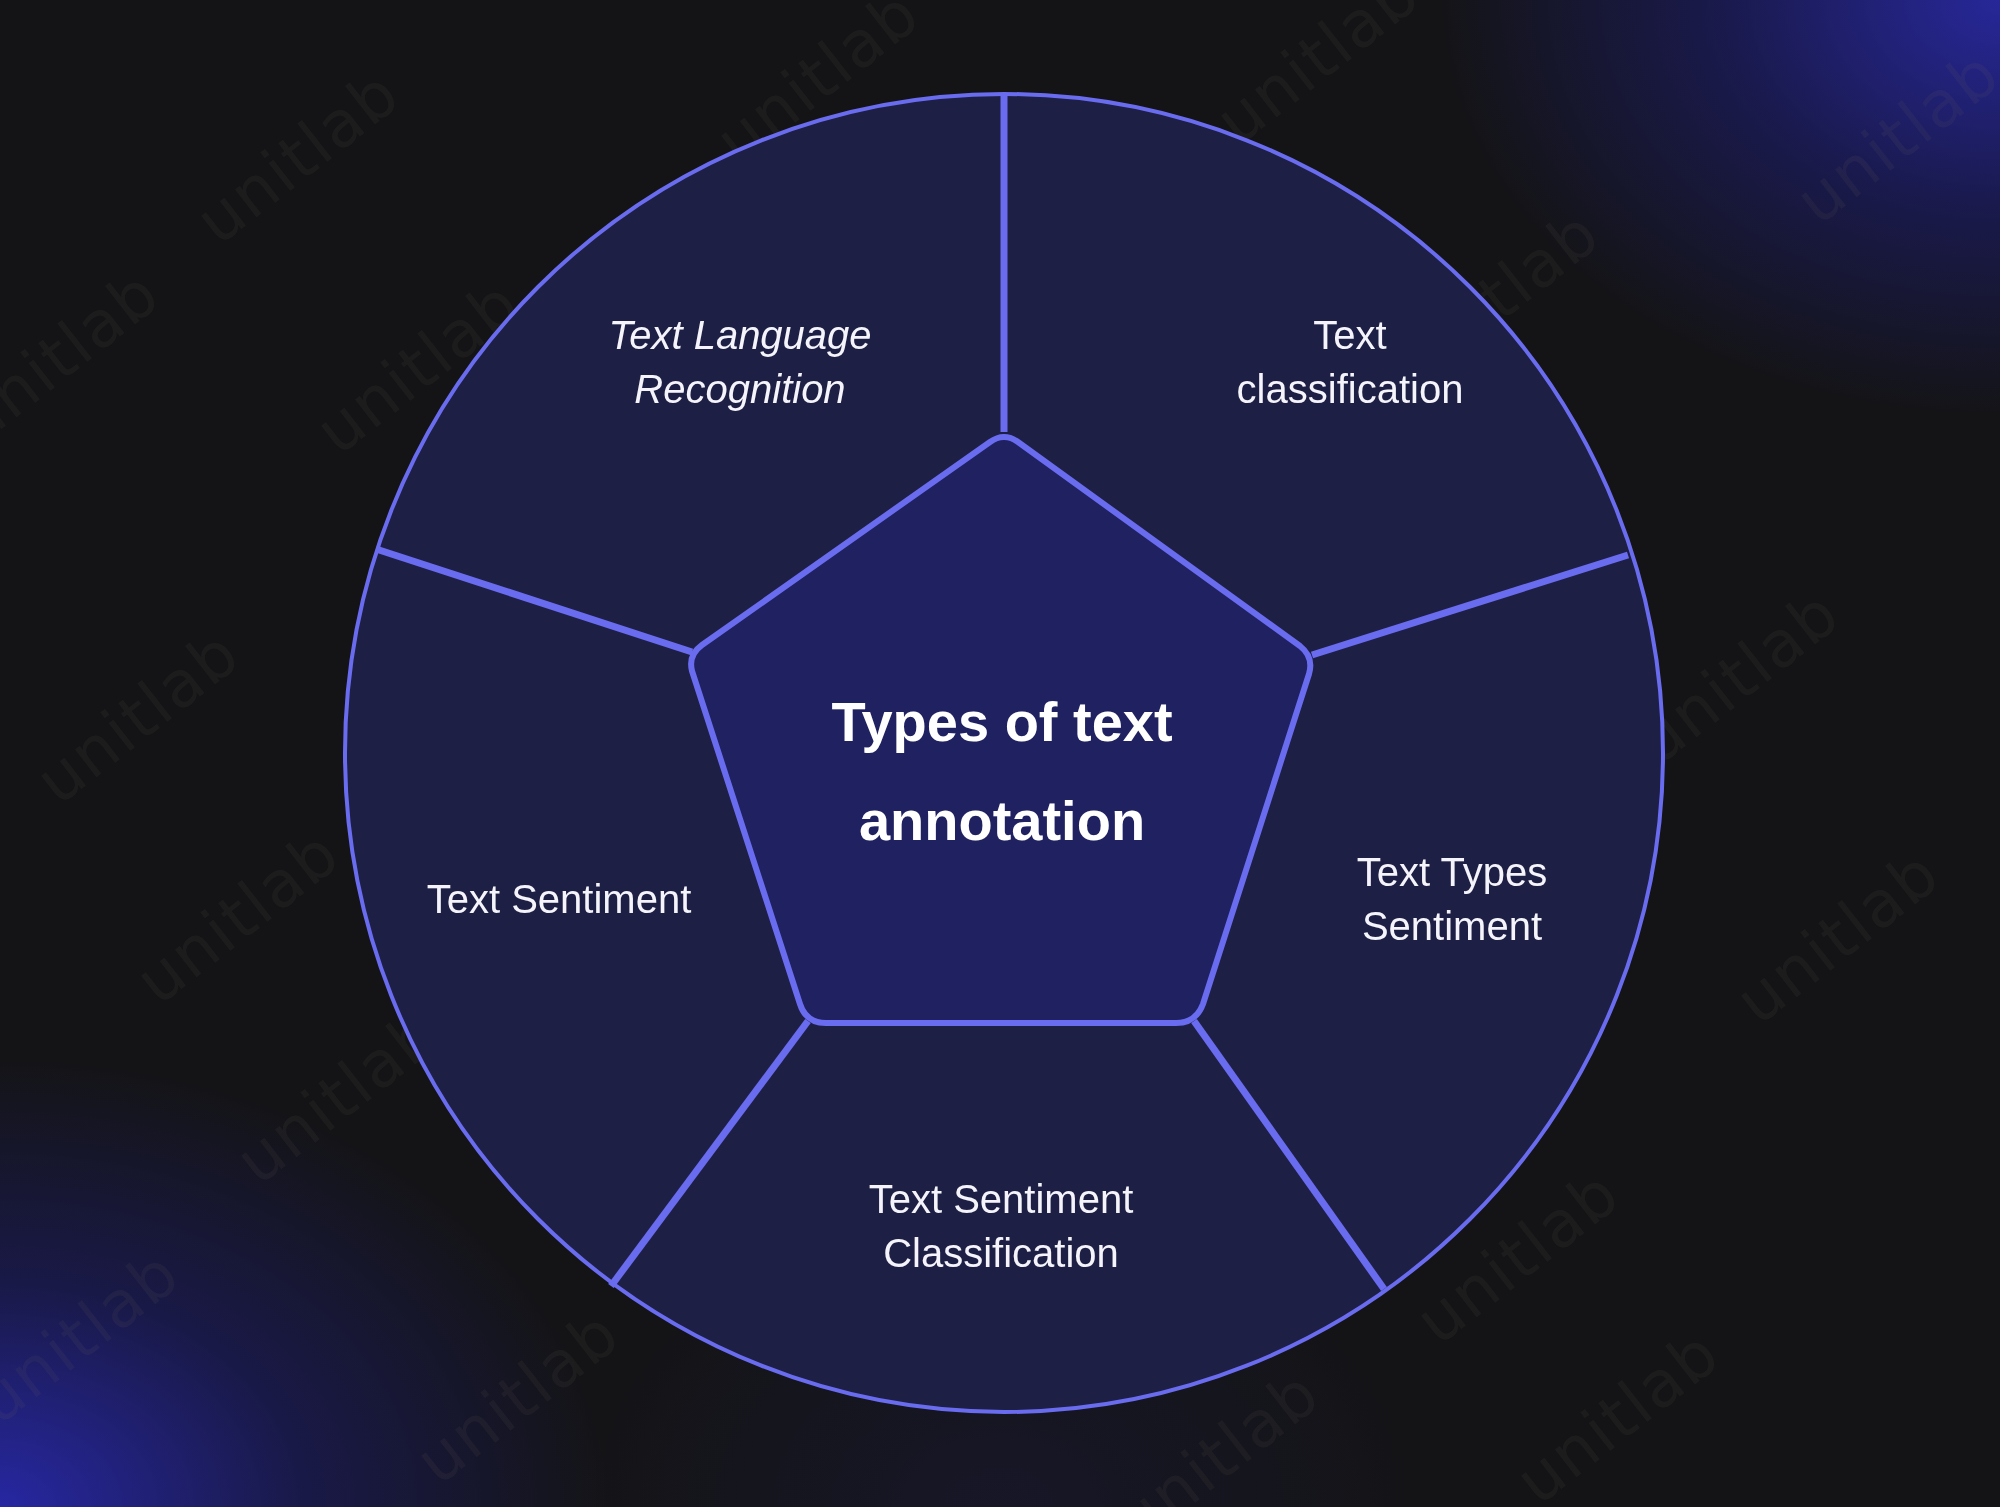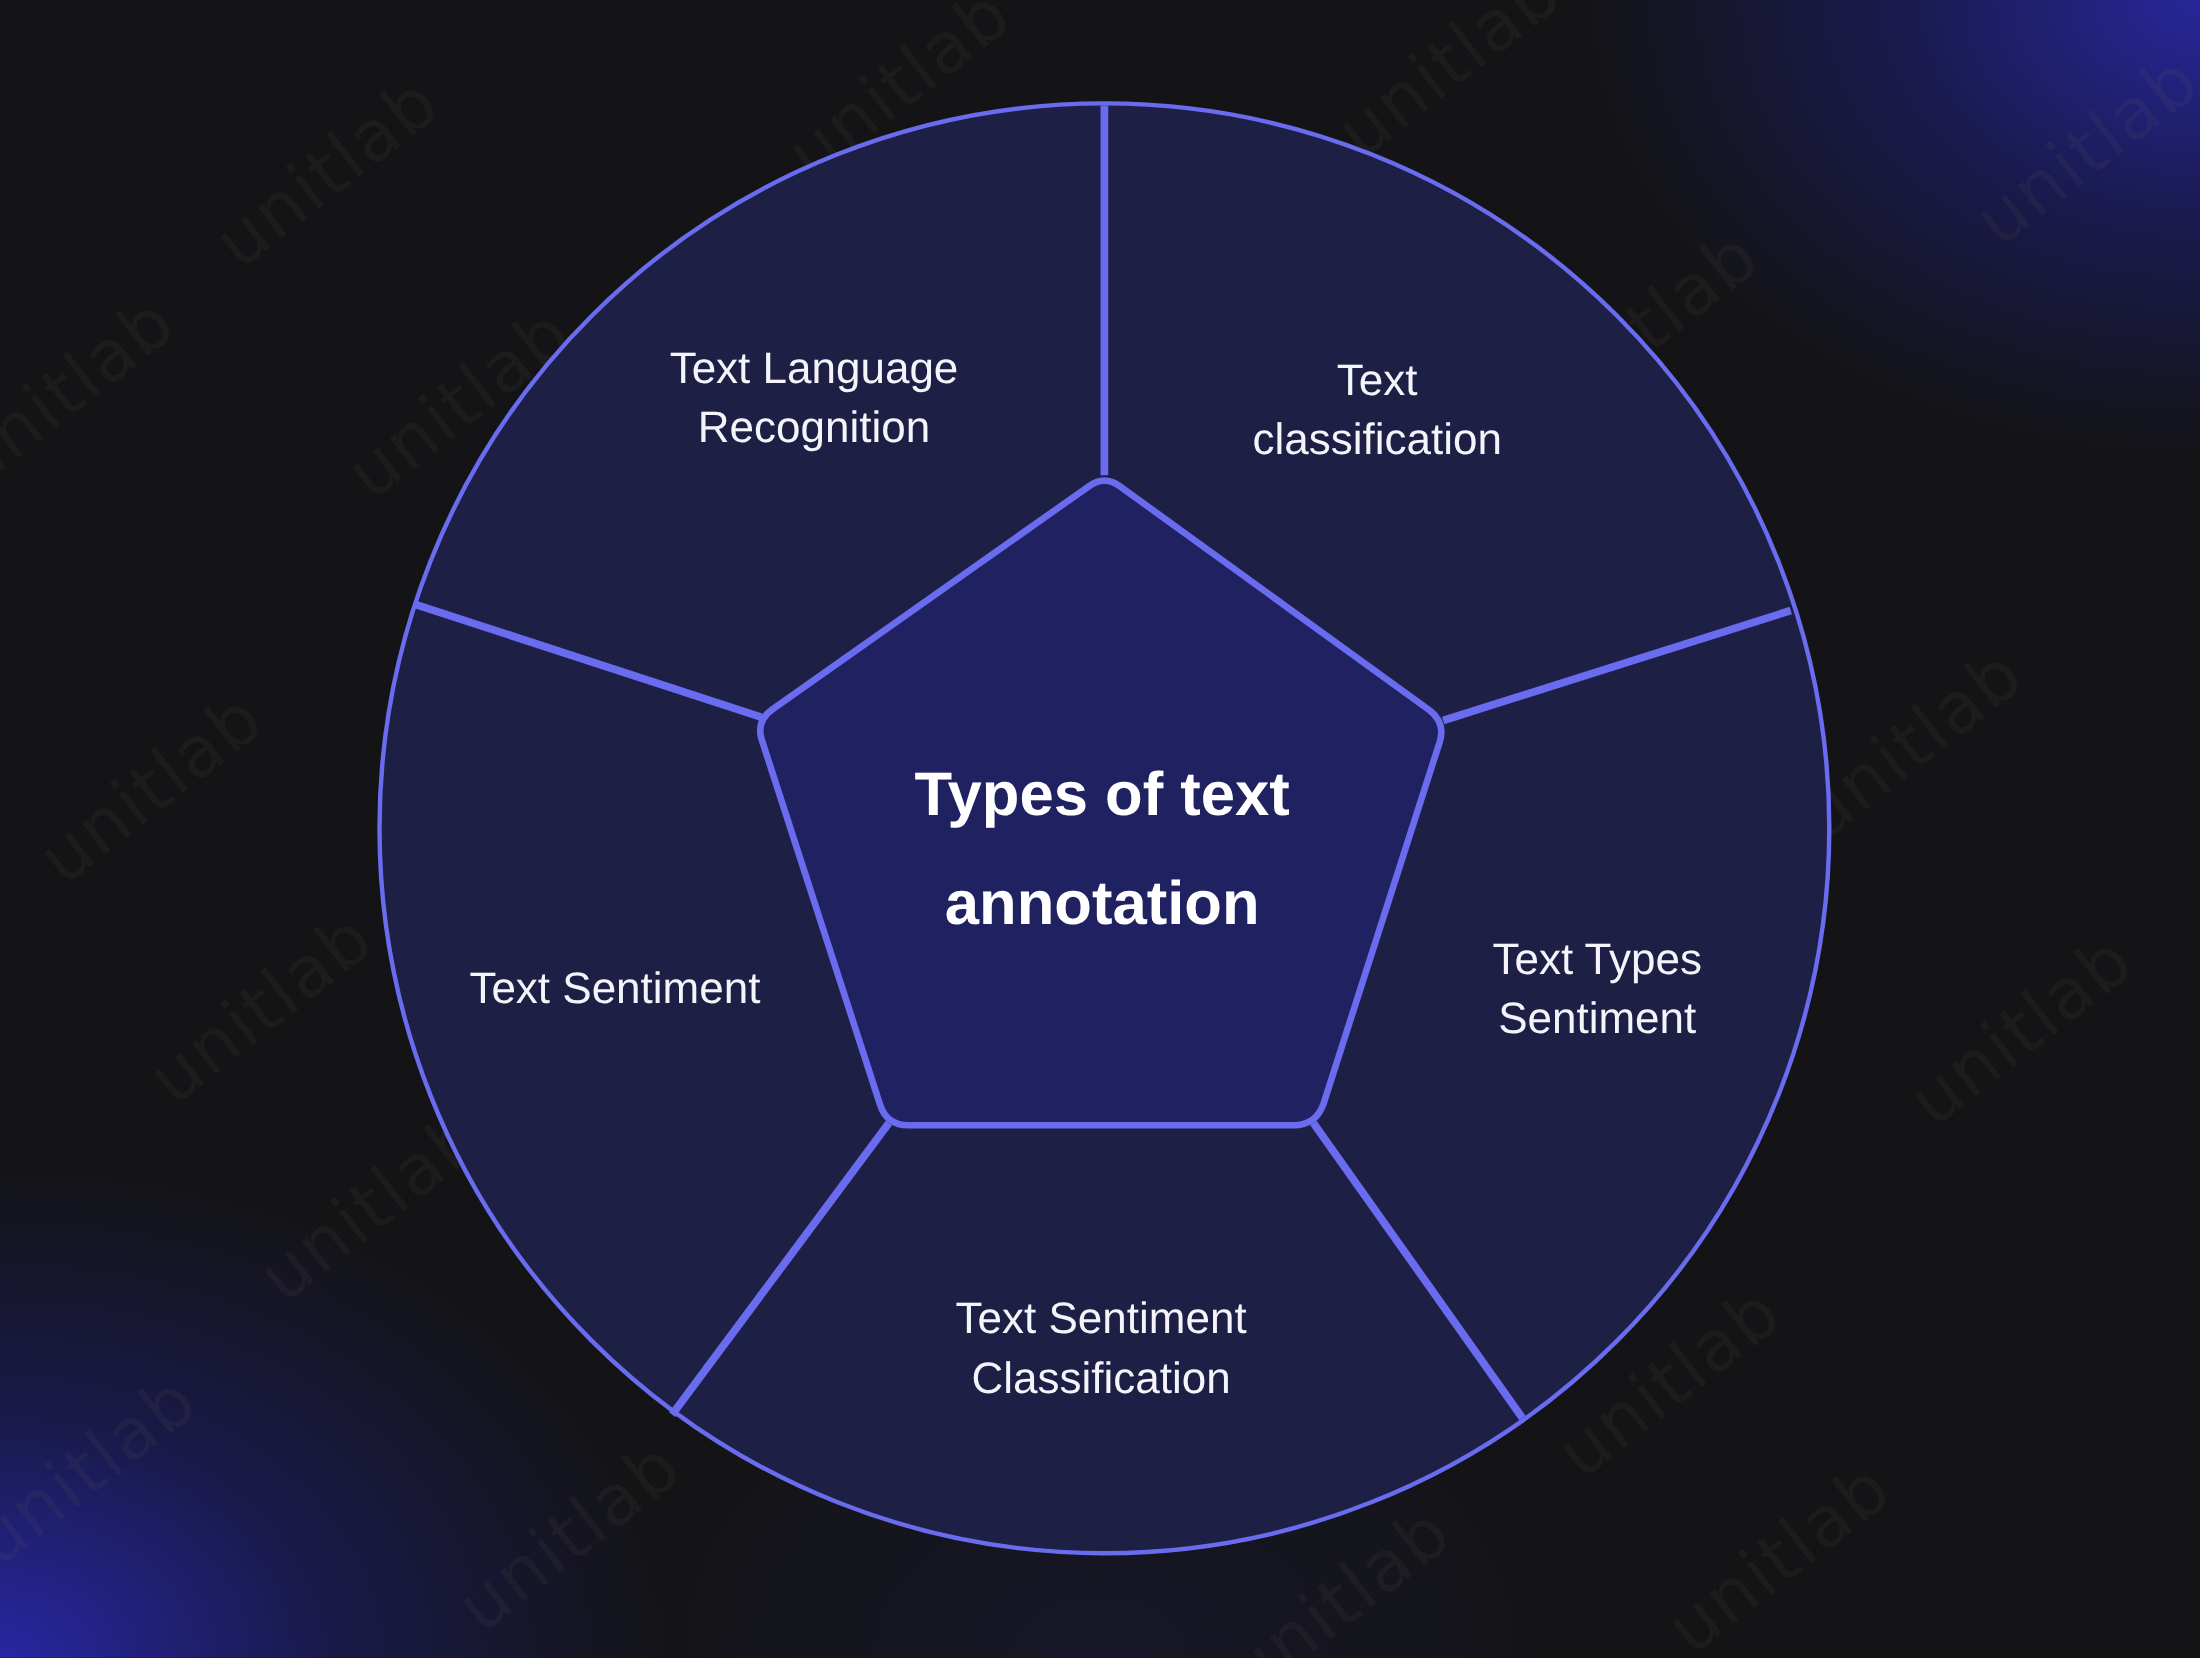--- a/index.html
+++ b/index.html
@@ -70,26 +70,26 @@
     <line x1="376" y1="549" x2="692" y2="652"></line>
   </g>
   <path d="M 990 442 Q 1004 432 1018 442 L 1300 646 Q 1314 657 1309 674 L 1203 1004 Q 1196 1023 1176 1023 L 826 1023 Q 806 1023 800 1004 L 692 671 Q 688 655 702 645 Z" fill="#1f2160" stroke="#6a6cf0" stroke-width="6" stroke-linejoin="round"></path>
 </svg>
 
 <div class="center-title" style="left:1002px;top:758px;">
   <span>Types of text</span>
   <span>annotation</span>
 </div>
 
-<div class="label" style="left:740px;top:362px;">
+<div class="label" style="left:740px;top:362px;font-style:italic;">
   <span>Text Language</span>
   <span>Recognition</span>
 </div>
 
-<div class="label" style="left:1252px;top:362px;margin-top:11px;">
+<div class="label" style="left:1350px;top:362px;">
   <span>Text</span>
   <span>classification</span>
 </div>
 
 <div class="label" style="left:1452px;top:899px;">
   <span>Text Types</span>
   <span>Sentiment</span>
 </div>
 
 <div class="label" style="left:1001px;top:1226px;">

